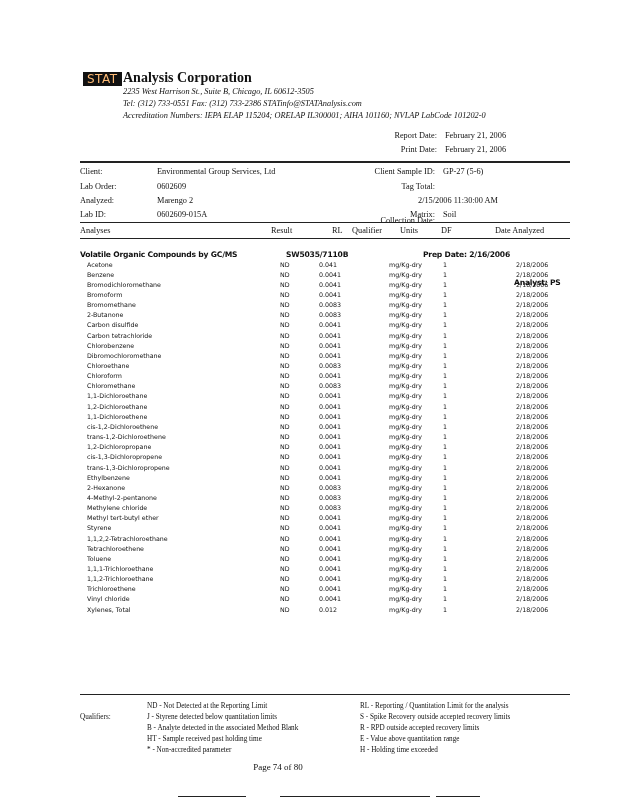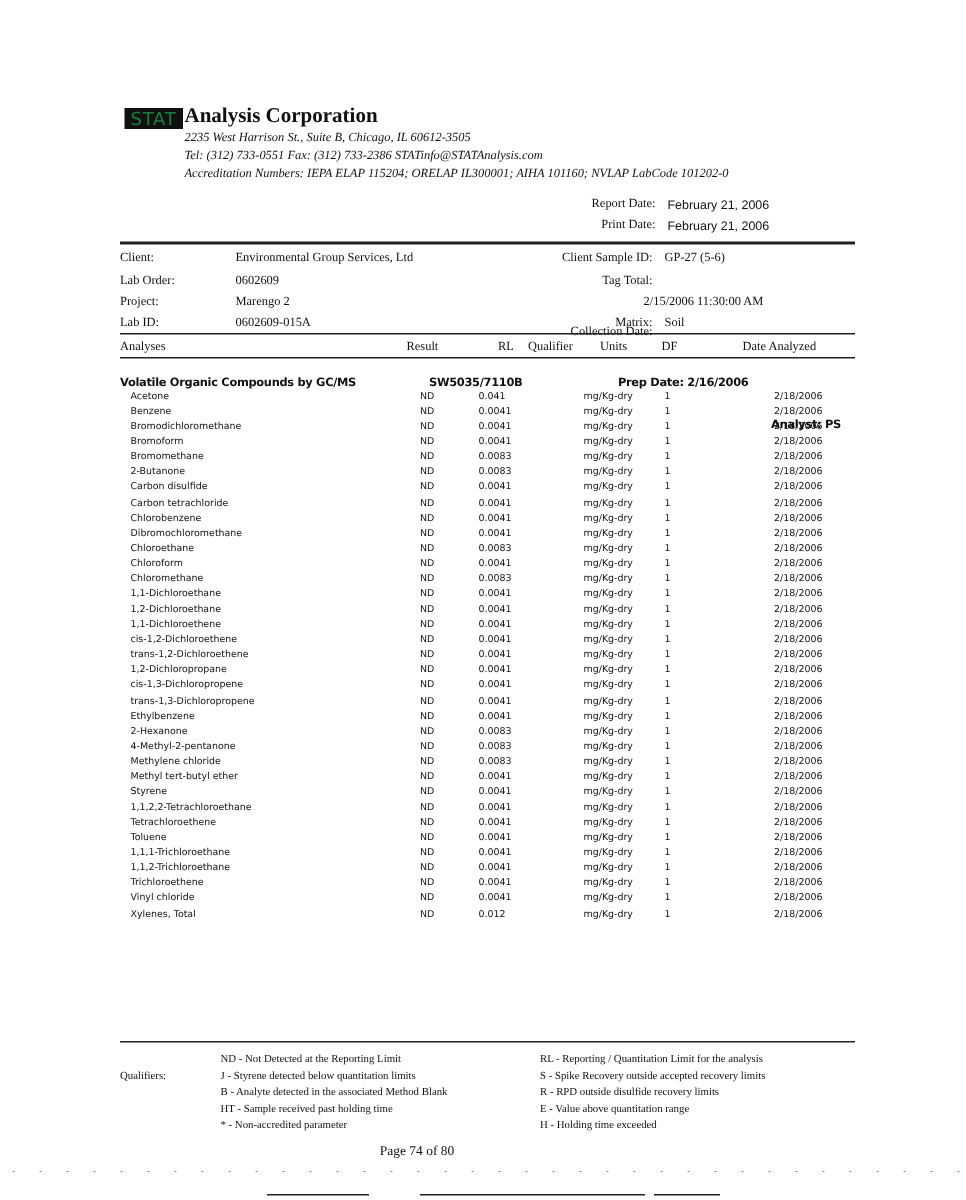--- a/index.html
+++ b/index.html
@@ -1,22 +1,22 @@
 <!DOCTYPE html>
 <html><head>
   <meta charset="utf-8">
   <style>
     html, body { margin: 0; padding: 0; background: #ffffff; }
     body { width: 644px; height: 800px; position: relative; overflow: hidden; color: #111; font-family: "Liberation Sans", sans-serif; }
     .abs { position: absolute; }
-    .logo-box { left: 83px; top: 72px; background: #111; color: #15803d; font-family: "DejaVu Sans", sans-serif; font-size: 12px; padding: 0 4px; line-height: 14px; letter-spacing: 0.5px; }
+    .logo-box { left: 83px; top: 72px; background: #111; color: #fdba74; font-family: "DejaVu Sans", sans-serif; font-size: 12px; padding: 0 4px; line-height: 14px; letter-spacing: 0.5px; }
     .company { left: 123px; top: 70px; font-family: "Liberation Serif", serif; font-weight: bold; font-size: 14px; }
     .addr { left: 123px; font-family: "Liberation Serif", serif; font-style: italic; font-size: 8.3px; white-space: nowrap; text-align: right; }
     .dlabel { font-family: "Liberation Serif", serif; font-size: 8.3px; text-align: right; width: 80px; }
-    .dval { font-family: Liberation Sans, sans-serif; font-size: 8.3px; }
+    .dval { font-family: Liberation Serif, serif; font-size: 8.3px; }
     .rule { left: 80px; width: 490px; height: 1px; background: #222; }
     .rule.thick { height: 2px; }
     .info { font-family: "Liberation Serif", serif; font-size: 8.3px; white-space: nowrap; }
     .hdr { font-family: "Liberation Serif", serif; font-size: 8.3px; white-space: nowrap; }
     .sec { font-size: 7.6px; font-weight: bold; white-space: nowrap; font-family: "DejaVu Sans", sans-serif; letter-spacing: -0.2px;}
     .row { position: absolute; left: 0; width: 644px; height: 10.2px; font-family: "DejaVu Sans", sans-serif; font-size: 6.3px; white-space: nowrap; }
     .row span { position: absolute; top: 0; }
     .c-name { left: 87px; }
     .c-res { left: 280px; }
     .c-rl { left: 319px; }
@@ -40,51 +40,51 @@
 <div class="abs dlabel" style="left:357px; top:145px;">Print Date:</div>
 <div class="abs dval" style="left:445px; top:145px;">February 21, 2006</div>
 
 <div class="abs rule thick" style="top:161px;"></div>
 
 <div>
   <div class="abs info" style="left:80px; top:167px;">Client:</div>
   <div class="abs info" style="left:157px; top:167px;">Environmental Group Services, Ltd</div>
   <div class="abs info" style="left:80px; top:182px;">Lab Order:</div>
   <div class="abs info" style="left:157px; top:182px;">0602609</div>
-  <div class="abs info" style="left:80px; top:196px;">Project:</div>
+  <div class="abs info" style="left:80px; top:196px;">Analyzed:</div>
   <div class="abs info" style="left:157px; top:196px;">Marengo 2</div>
   <div class="abs info" style="left:80px; top:210px;">Lab ID:</div>
   <div class="abs info" style="left:157px; top:210px;">0602609-015A</div>
 
   <div class="abs info" style="left:340px; top:167px; width:95px; text-align:right;">Client Sample ID:</div>
   <div class="abs info" style="left:443px; top:167px;">GP-27 (5-6)</div>
   <div class="abs info" style="left:340px; top:182px; width:95px; text-align:right;">Tag Total:</div>
   <div class="abs info" style="left:443px; top:182px;"></div>
   <div class="abs info" style="left:340px; top:196px; width:95px; text-align:right;margin-top:20px;">Collection Date:</div>
-  <div class="abs info" style="left:429px; top:196px;text-align:center;">2/15/2006 11:30:00 AM</div>
+  <div class="abs info" style="left:418px; top:196px;text-align:center;">2/15/2006 11:30:00 AM</div>
   <div class="abs info" style="left:340px; top:210px; width:95px; text-align:right;">Matrix:</div>
   <div class="abs info" style="left:443px; top:210px;">Soil</div>
 </div>
 
 <div class="abs rule" style="top:222px;"></div>
 
 <div>
   <div class="abs hdr" style="left:80px; top:226px;">Analyses</div>
   <div class="abs hdr" style="left:271px; top:226px;">Result</div>
   <div class="abs hdr" style="left:332px; top:226px;">RL</div>
   <div class="abs hdr" style="left:352px; top:226px;">Qualifier</div>
   <div class="abs hdr" style="left:400px; top:226px;">Units</div>
   <div class="abs hdr" style="left:441px; top:226px;">DF</div>
   <div class="abs hdr" style="left:495px; top:226px;">Date Analyzed</div>
 </div>
 <div class="abs rule" style="top:238px;"></div>
 
 <div class="abs sec" style="left:80px; top:250px;">Volatile Organic Compounds by GC/MS</div>
 <div class="abs sec" style="left:286px; top:250px;">SW5035/7110B</div>
-<div class="abs sec" style="left:412px; top:250px;">Prep Date: 2/16/2006</div>
+<div class="abs sec" style="left:423px; top:250px;">Prep Date: 2/16/2006</div>
 <div class="abs sec" style="left:514px; top:250px;margin-top:28px;">Analyst: PS</div>
 
 <div id="rows">
     <div class="row" style="top: 260.5px;">
       <span class="c-name">Acetone</span>
       <span class="c-res">ND</span>
       <span class="c-rl">0.041</span>
       <span class="c-unit">mg/Kg-dry</span>
       <span class="c-df">1</span>
       <span class="c-date">2/18/2006</span>
@@ -365,21 +365,21 @@
 
 <div class="abs rule" style="top:694px;"></div>
 <div class="abs qual" style="left:80px; top:713px;">Qualifiers:</div>
 <div class="abs qual" style="left:147px; top:702px;">ND - Not Detected at the Reporting Limit</div>
 <div class="abs qual" style="left:147px; top:713px;">J - Styrene detected below quantitation limits</div>
 <div class="abs qual" style="left:147px; top:724px;">B - Analyte detected in the associated Method Blank</div>
 <div class="abs qual" style="left:147px; top:735px;">HT - Sample received past holding time</div>
 <div class="abs qual" style="left:147px; top:746px;">* - Non-accredited parameter</div>
 <div class="abs qual" style="left:360px; top:702px;">RL - Reporting / Quantitation Limit for the analysis</div>
 <div class="abs qual" style="left:360px; top:713px;">S - Spike Recovery outside accepted recovery limits</div>
-<div class="abs qual" style="left:360px; top:724px;">R - RPD outside disulfide recovery limits</div>
+<div class="abs qual" style="left:360px; top:724px;">R - RPD outside accepted recovery limits</div>
 <div class="abs qual" style="left:360px; top:735px;">E - Value above quantitation range</div>
 <div class="abs qual" style="left:360px; top:746px;">H - Holding time exceeded</div>
 
 <div class="abs" style="left:0; width:556px; top:762px; text-align:center; font-family:'Liberation Serif', serif; font-size:9px;">Page 74 of 80</div>
 <div class="abs dots"></div>
 <div class="abs" style="left:178px; top:796px; width:68px; height:1px; background:#222;"></div>
 <div class="abs" style="left:280px; top:796px; width:150px; height:1px; background:#222;"></div>
 <div class="abs" style="left:436px; top:796px; width:44px; height:1px; background:#222;"></div>
 
 </body></html>

